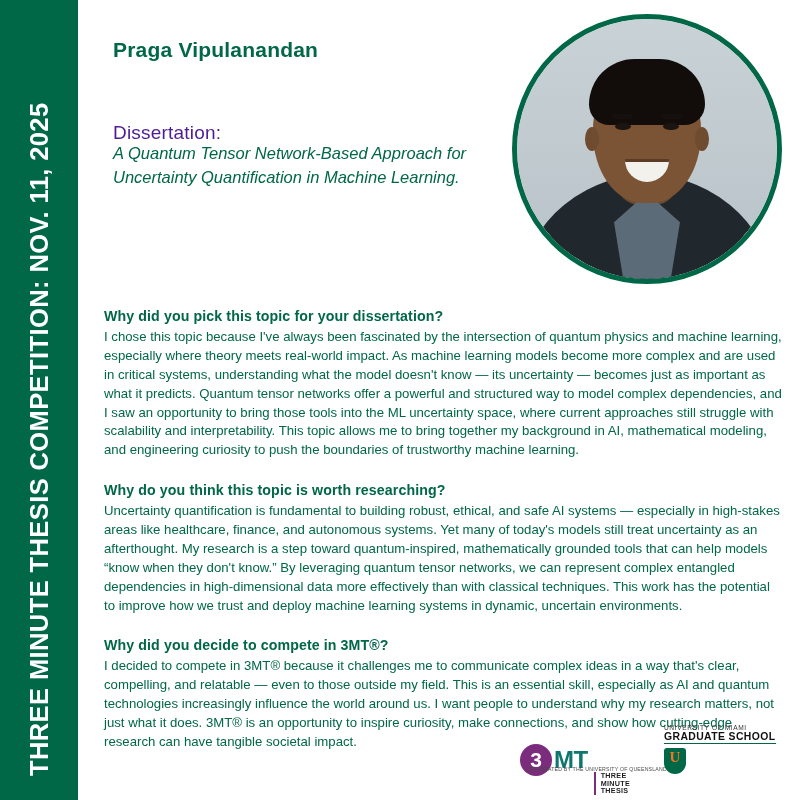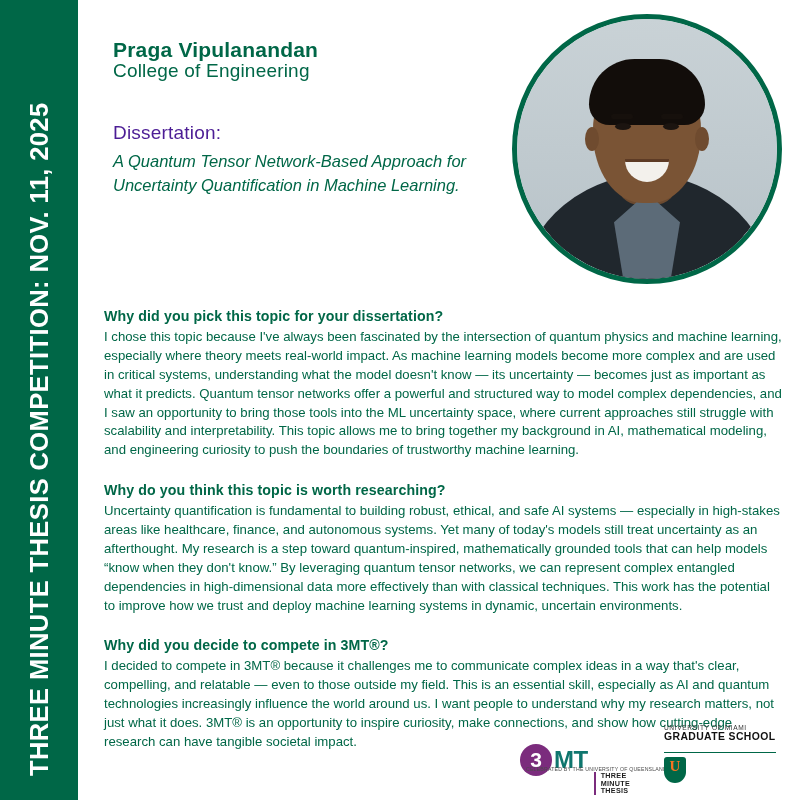--- a/index.html
+++ b/index.html
@@ -79,21 +79,21 @@
     position: absolute;
     left: 35px;
     top: 122px;
     color: #4c1d95;
     font-size: 19px;
     letter-spacing: 0.2px;
   }
   .diss-title {
     position: absolute;
     left: 35px;
-    top: 150px;
+    top: 142px;
     width: 390px;
     color: #006747;
     font-size: 16.5px;
     font-style: italic;
     line-height: 1.45;
   }
 
   
   .portrait-wrap {
     position: absolute;
@@ -309,21 +309,21 @@
     color: #333333;
     font-size: 6.6px;
     letter-spacing: 0.6px;
   }
   .um-grad {
     color: #111111;
     font-size: 10.4px;
     font-weight: bold;
     letter-spacing: 0.4px;
     border-bottom: 1.5px solid #006747;
-    padding-bottom: 10px;
+    padding-bottom: 1px;
     width: 112px;
   }
   .um-shield {
     margin-top: 4px;
     width: 22px;
     height: 26px;
     background: #006747;
     border-radius: 3px 3px 11px 11px;
     position: relative;
   }
@@ -343,21 +343,20 @@
 <body>
 
 <div class="page">
 
   <div class="sidebar">
     <div class="sidebar-text">THREE MINUTE THESIS COMPETITION: NOV. 11, 2025</div>
   </div>
 
   <div class="header">
     <div class="name">Praga Vipulanandan</div>
-    <div class="college">College of Engineering</div>
     <div class="diss-label">Dissertation:</div>
     <div class="diss-title">A Quantum Tensor Network-Based Approach for Uncertainty Quantification in Machine Learning.</div>
 
     <div class="portrait-wrap">
       <div class="portrait">
         <div class="suit"></div>
         <div class="neck"></div>
         <div class="shirt"></div>
         <div class="face"></div>
         <div class="ear-l"></div>

